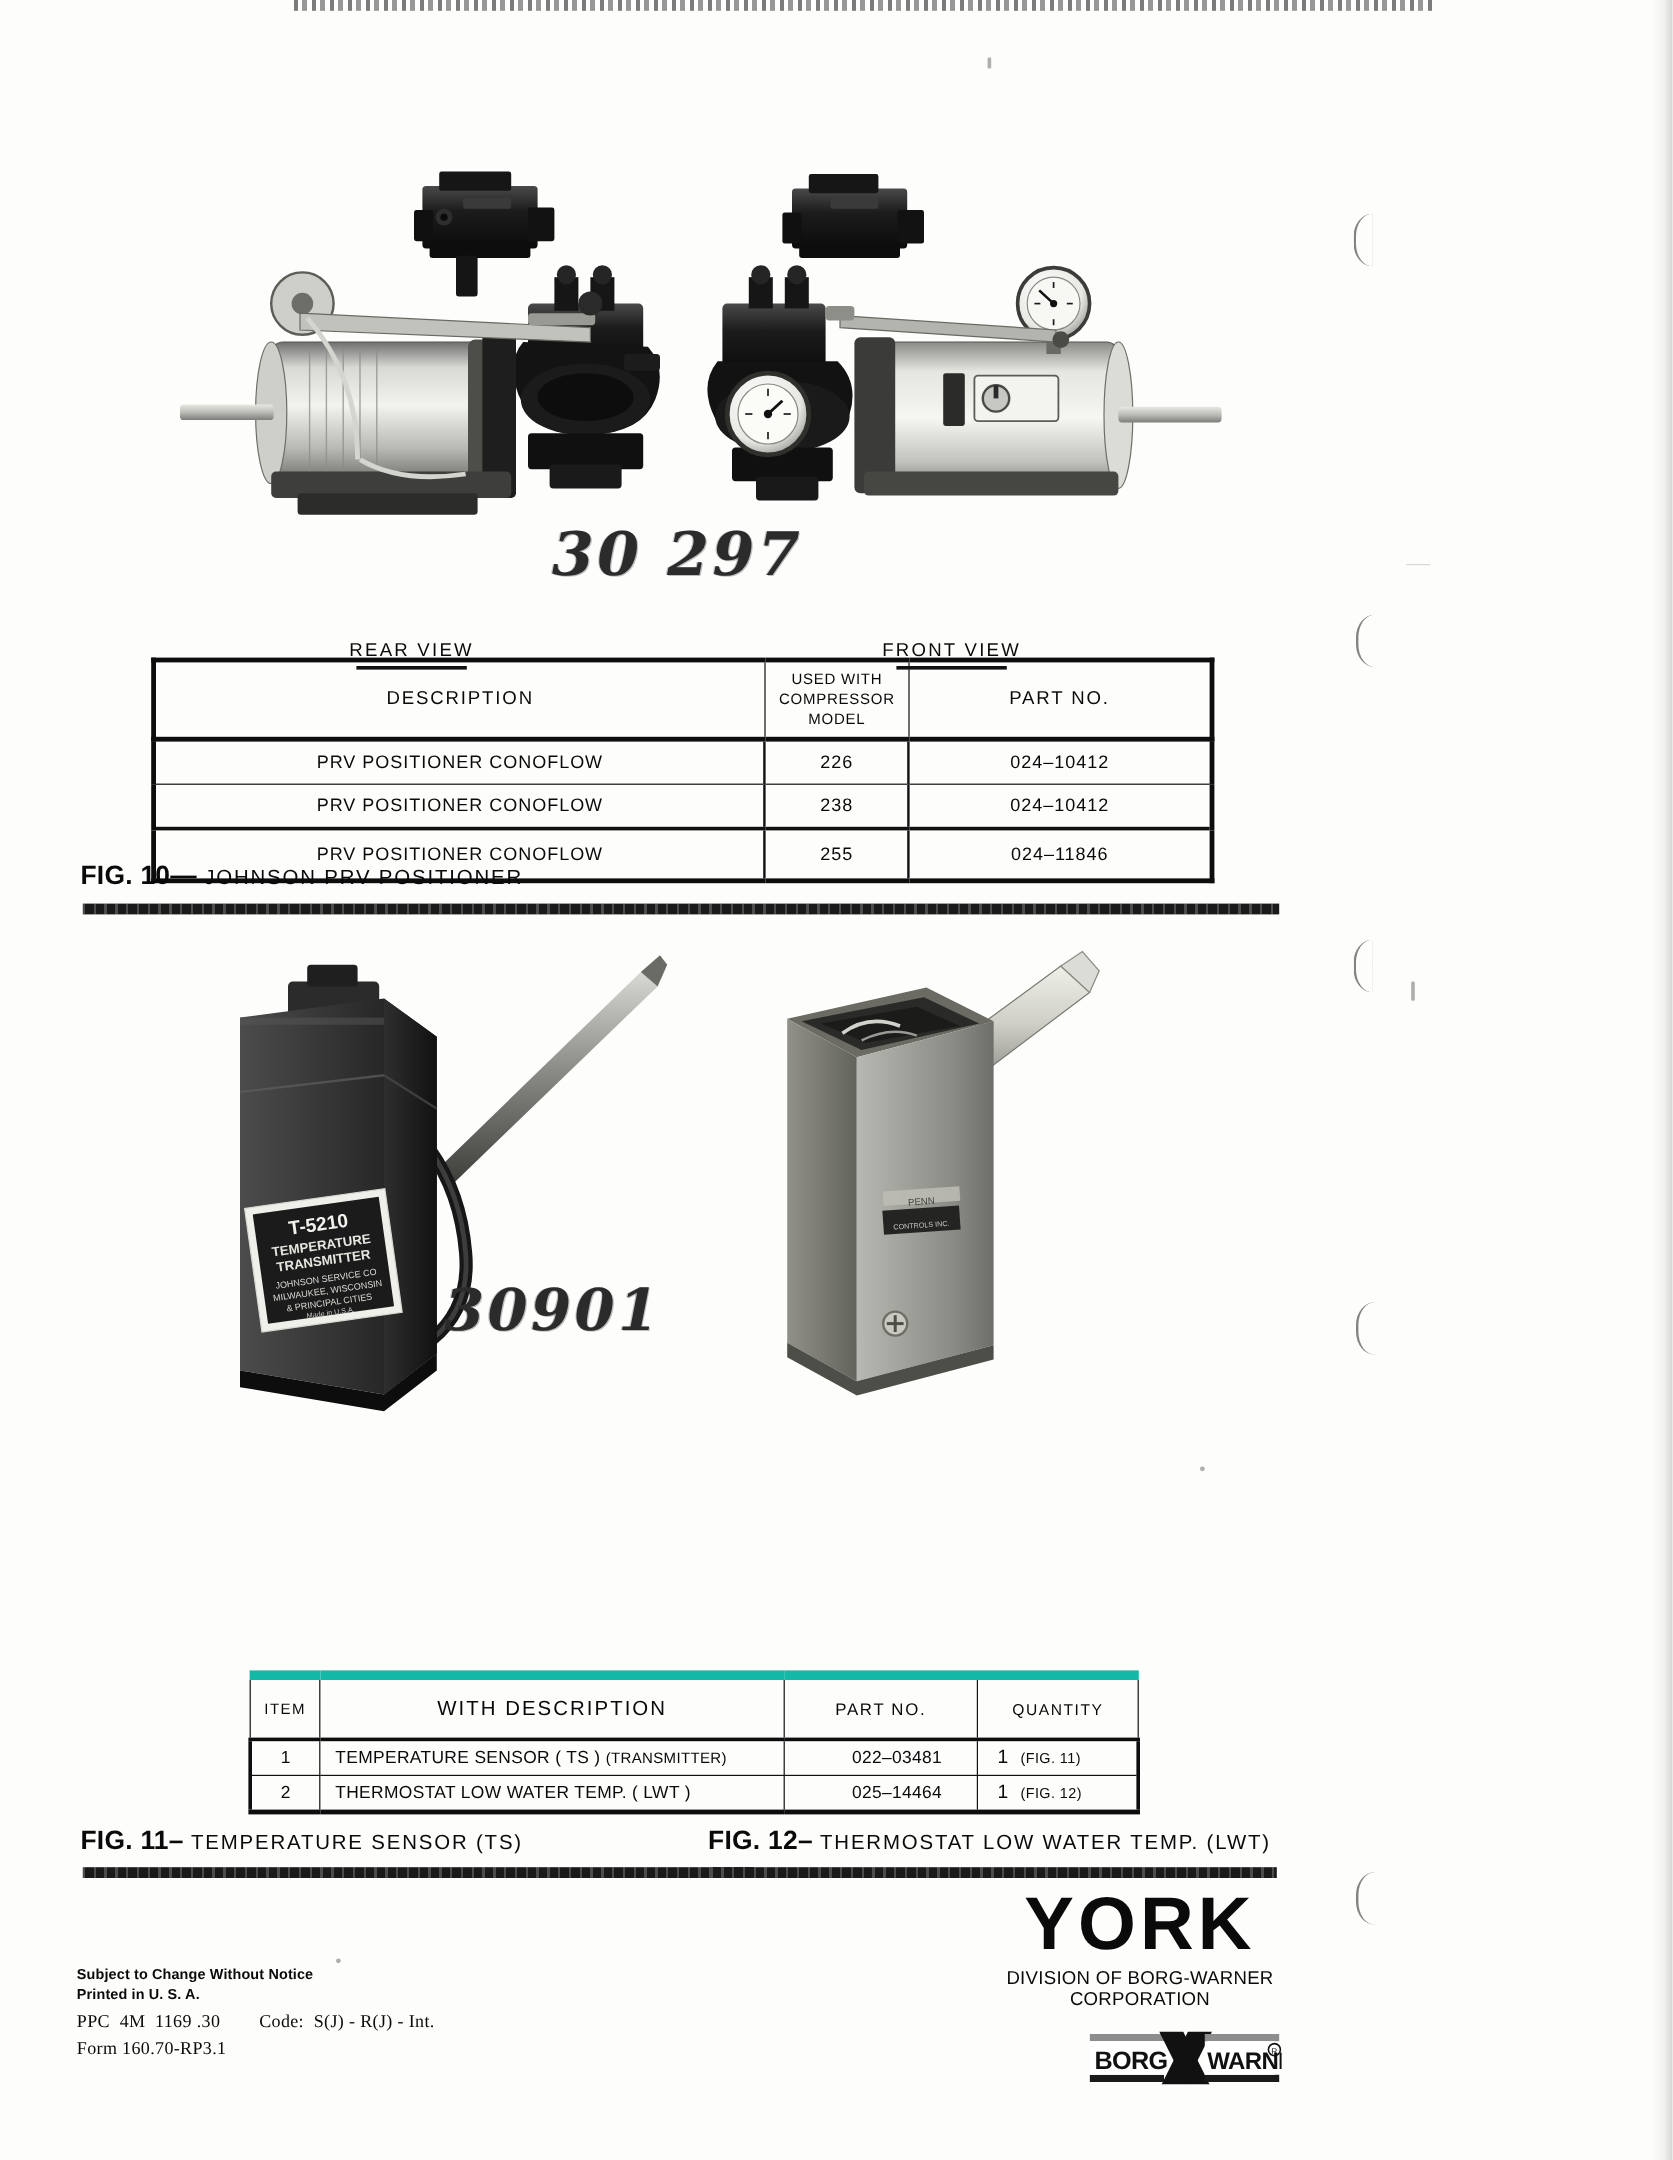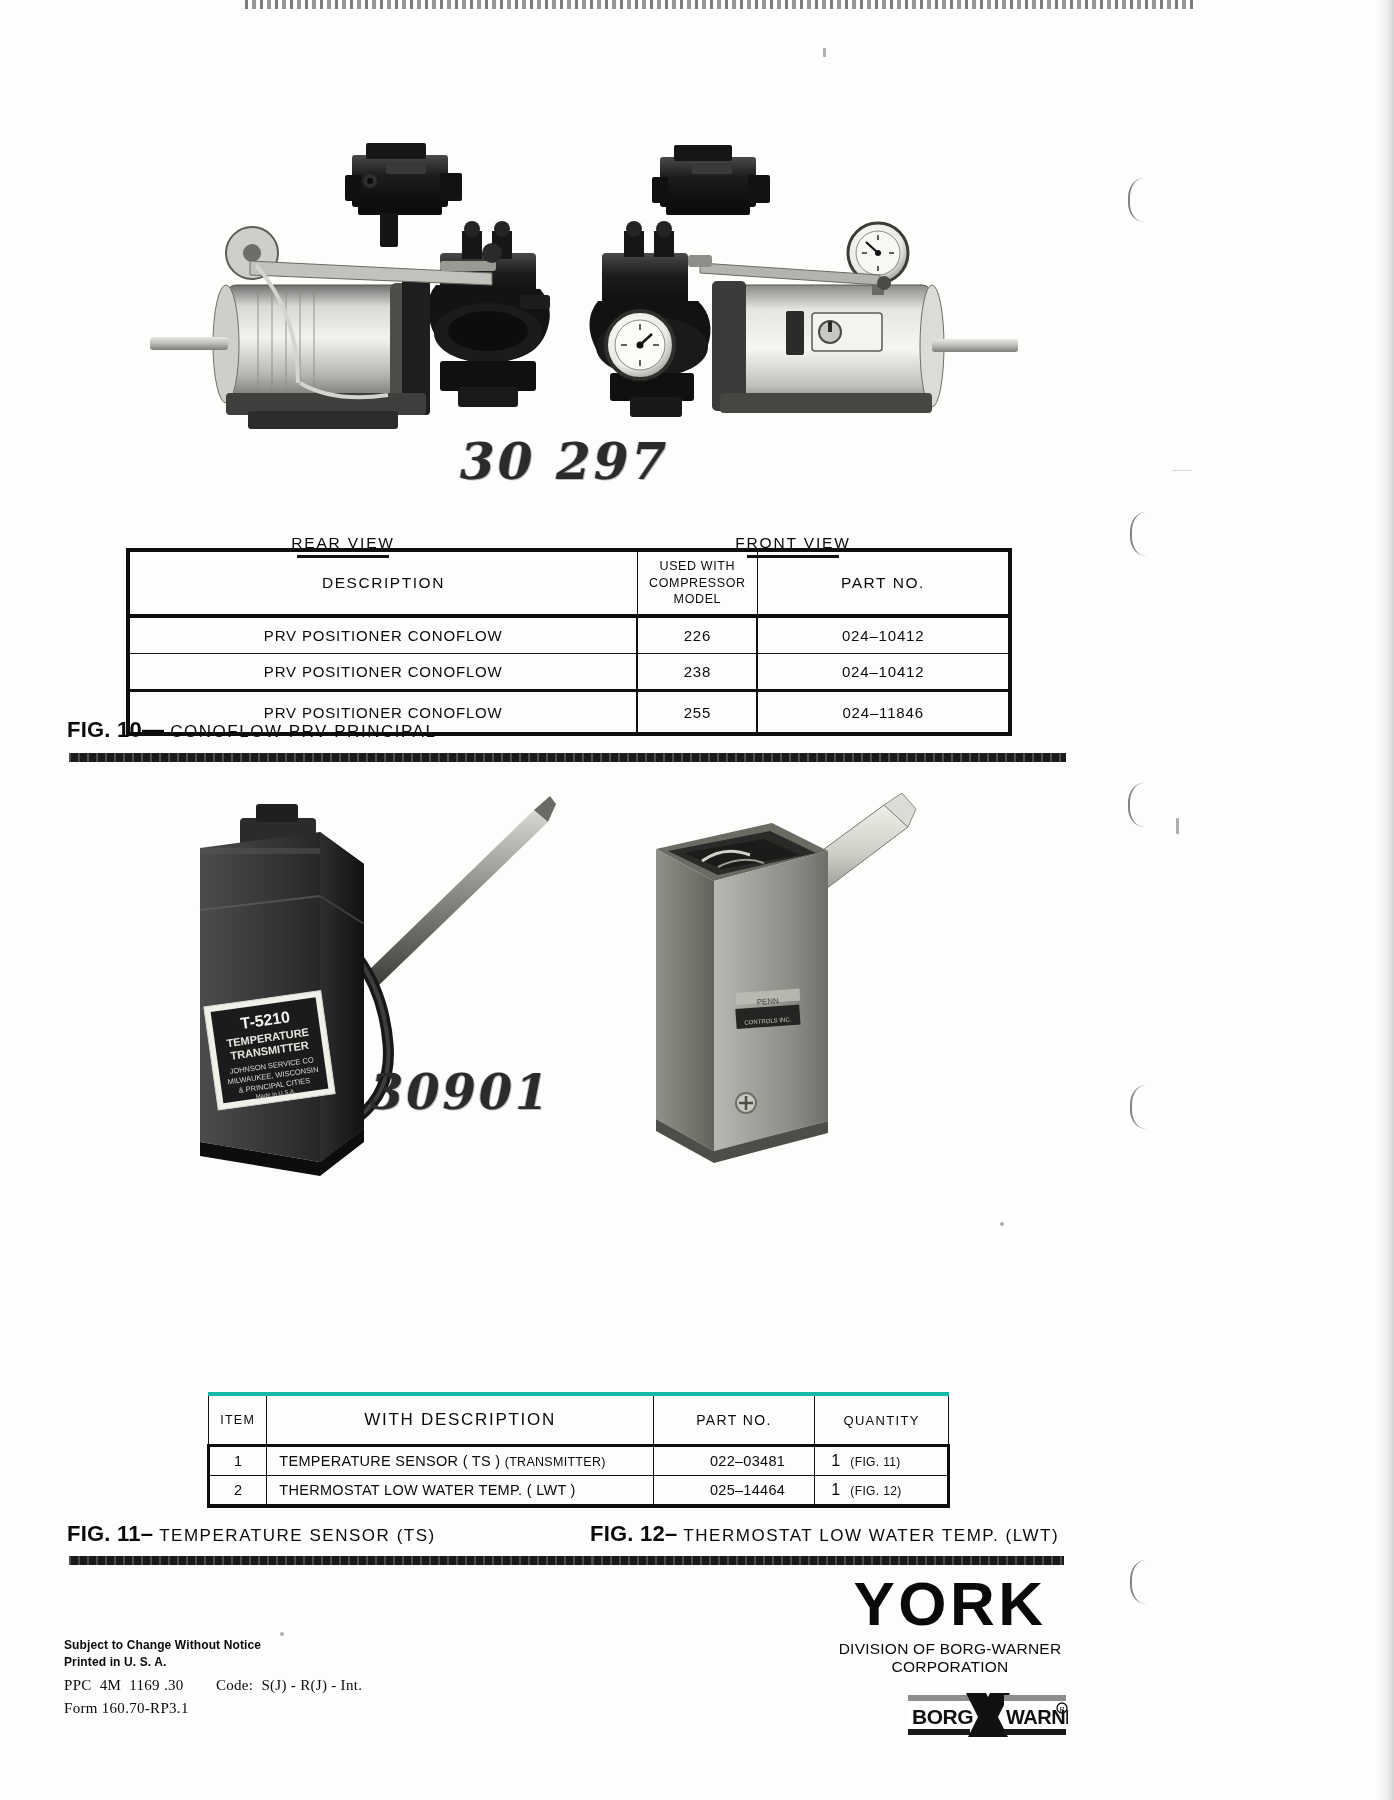--- a/index.html
+++ b/index.html
@@ -120,21 +120,21 @@
   #table-conoflow tbody tr.sep td { border-top: 3px solid #111; }
   #table-conoflow td.c-desc { border-left: 4px solid #0d0d0d; }
   #table-conoflow td.c-part { border-right: 4px solid #0d0d0d; }
 
   
   #table-sensors {
     left: 207px; top: 1392px;
     width: 743px;
   }
   #table-sensors .hdr td {
-    border-top: 4px solid #14b8a6;
+    border-top: 8px solid #14b8a6;
     border-bottom: 3px solid #0d0d0d;
     height: 48px;
     text-align: center;
     letter-spacing: .10em;
   }
   #table-sensors .hdr .h-item { font-size: 12.5px; }
   #table-sensors .hdr .h-desc { font-size: 17px; }
   #table-sensors .hdr .h-part { font-size: 14px; }
   #table-sensors .hdr .h-qty  { font-size: 13px; }
   #table-sensors tbody td {
@@ -441,21 +441,21 @@
       </tr>
       <tr class="sep">
         <td class="c-desc">PRV POSITIONER CONOFLOW</td>
         <td>255</td>
         <td class="c-part">024–11846</td>
       </tr>
     </tbody>
   </table>
 
   <div class="figcap" style="left:67px; top:717px;">
-    <span class="fignum">FIG. 10—</span><span class="figtitle">CONOFLOW PRV PRINCIPAL</span>
+    <span class="fignum">FIG. 10—</span><span class="figtitle">JOHNSON PRV POSITIONER</span>
   </div>
   <div class="figrule" style="left:69px; top:753px; width:997px;"></div>
 
   <div class="photo" id="fig11-photo" style="left:172px; top:790px; width:420px; height:410px;">
     <svg width="420" height="410" viewBox="0 0 420 410">
       <defs>
         <linearGradient id="dkbody" x1="0" y1="0" x2="1" y2="0">
           <stop offset="0%" stop-color="#4c4c4c"></stop>
           <stop offset="35%" stop-color="#3a3a3a"></stop>
           <stop offset="75%" stop-color="#262626"></stop>

